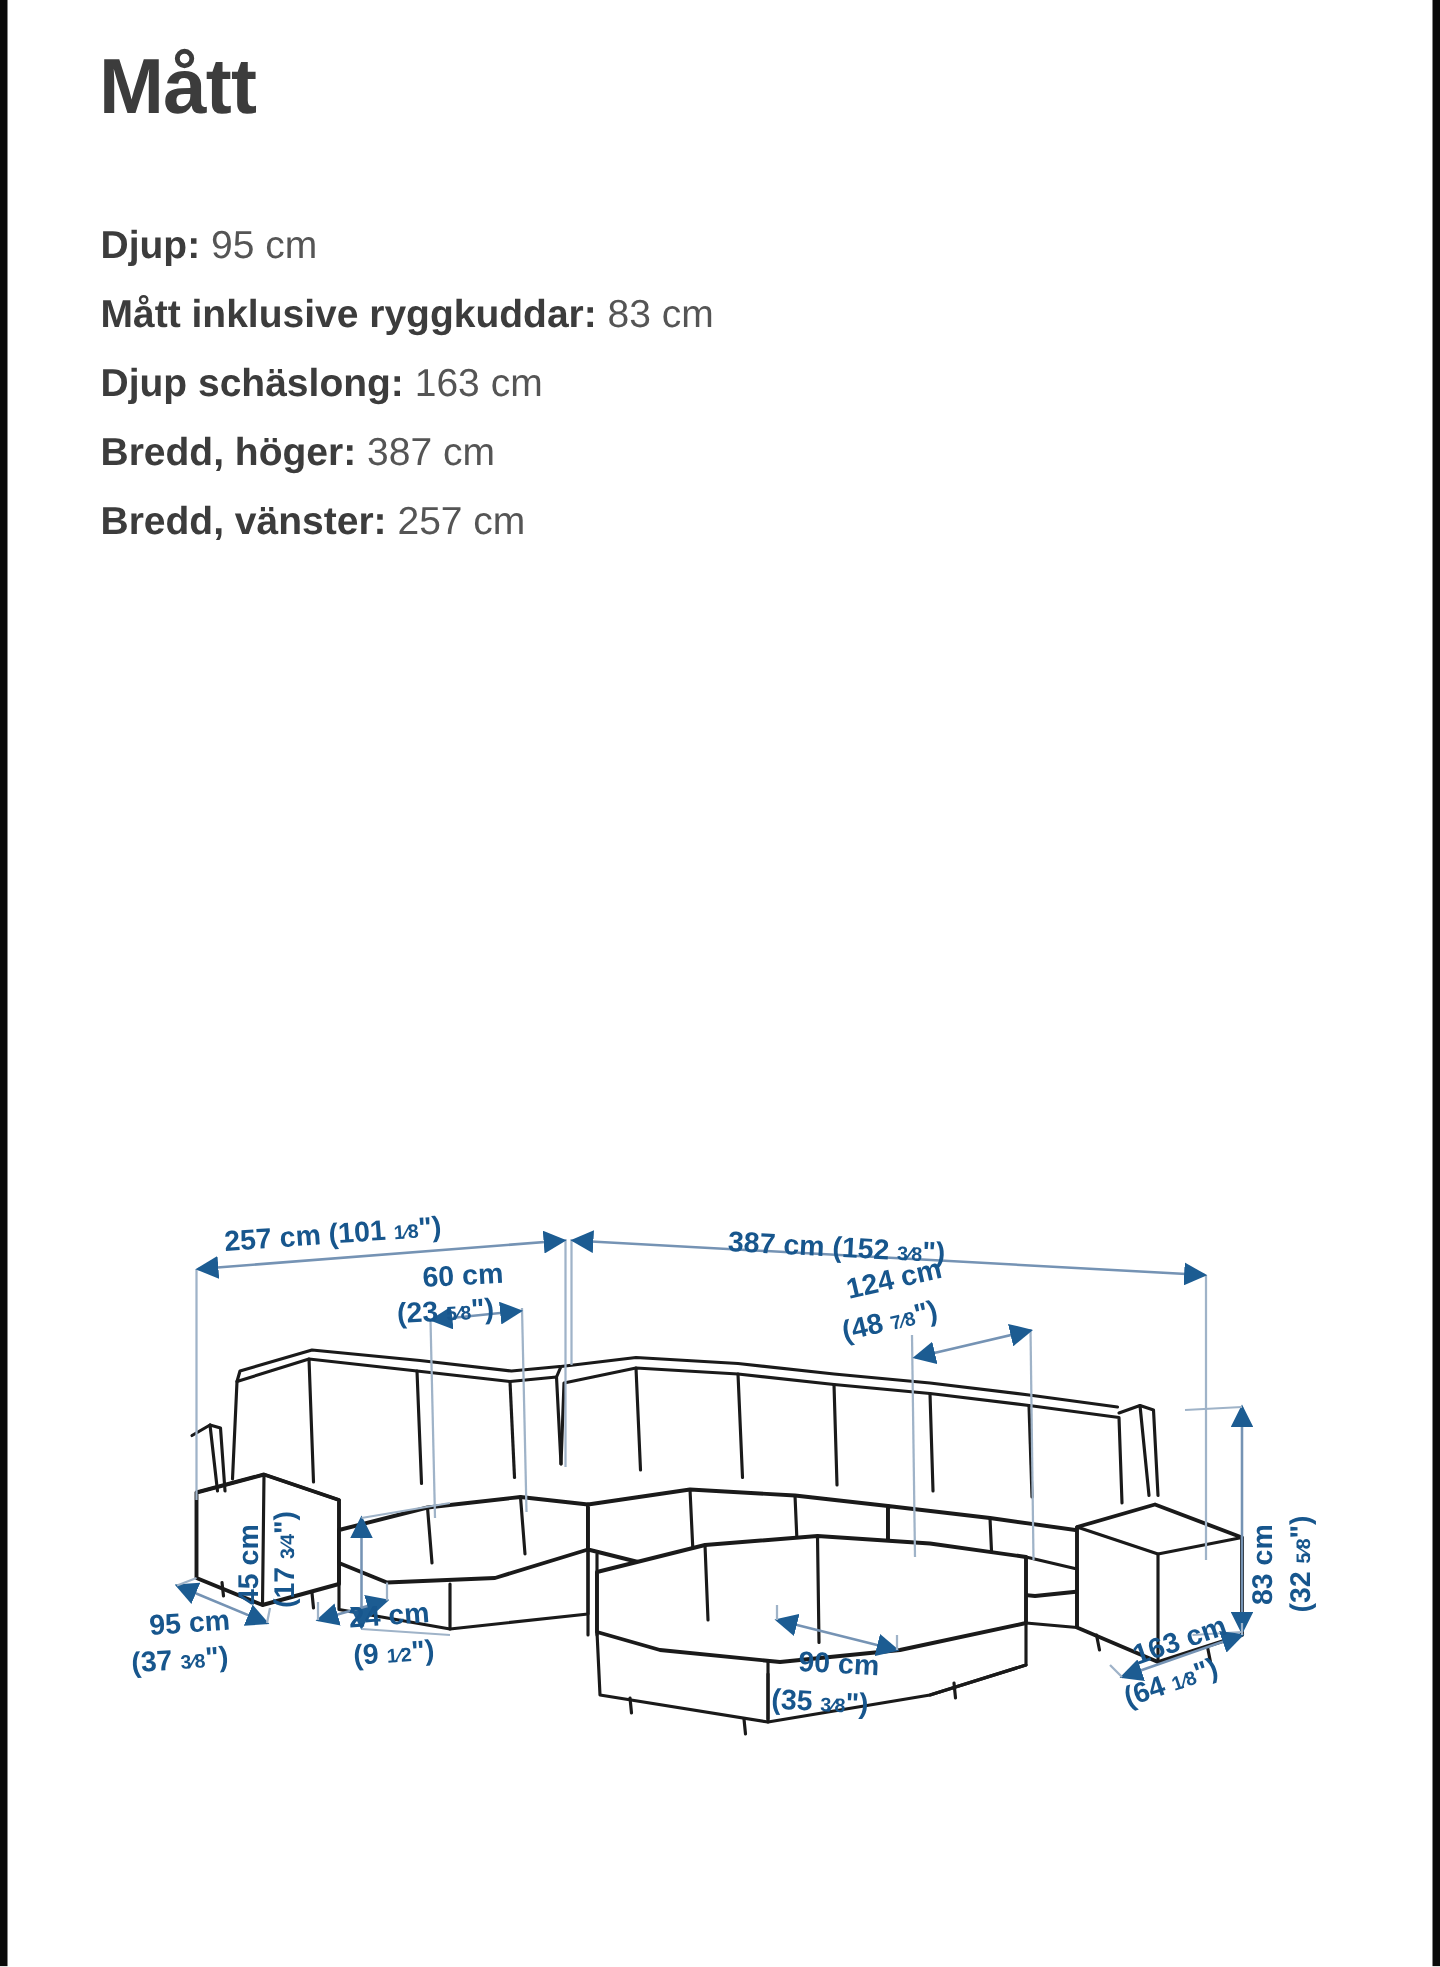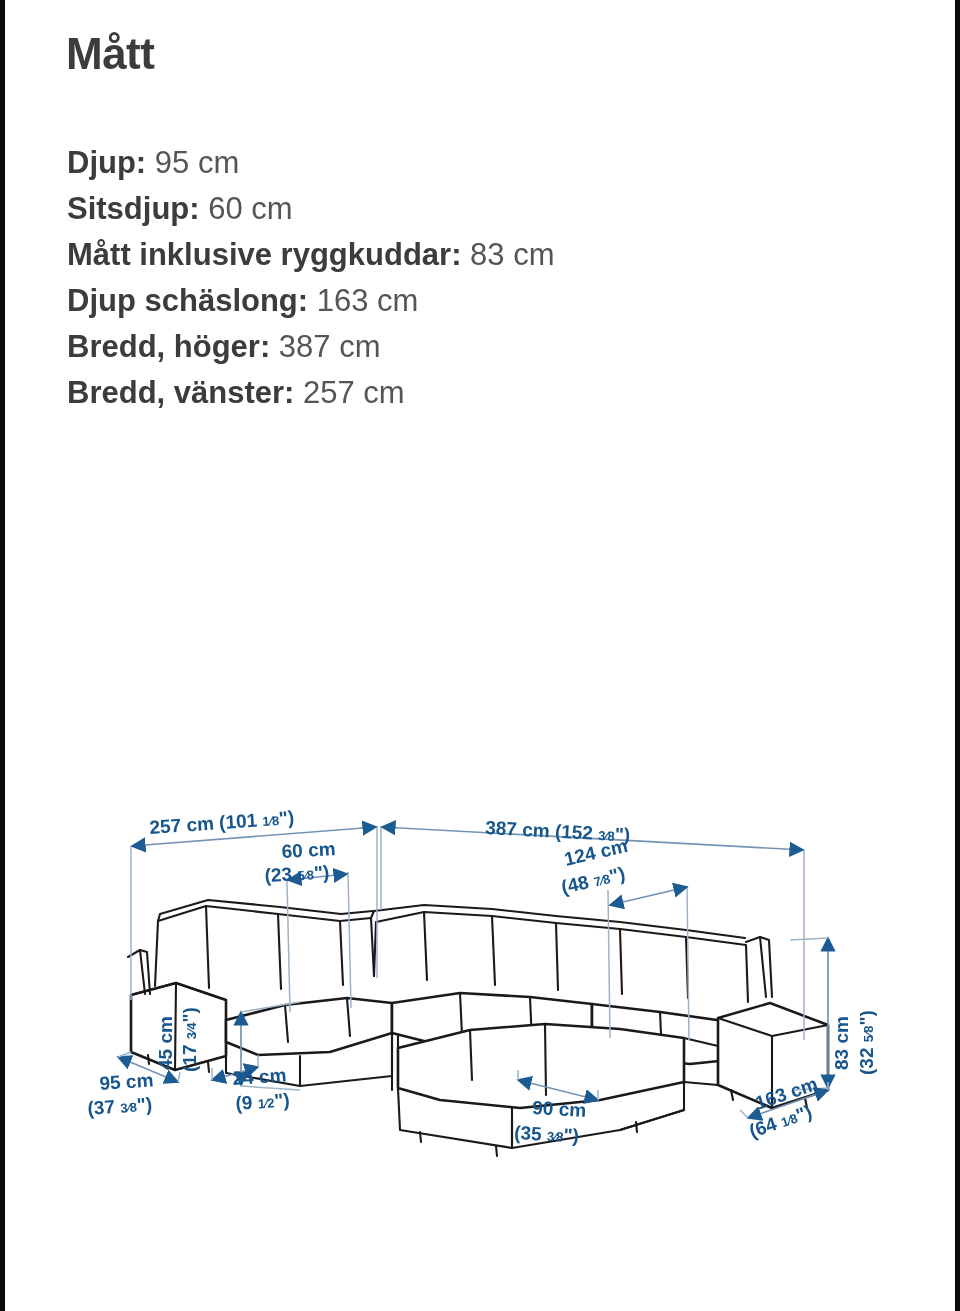--- a/index.html
+++ b/index.html
@@ -28,36 +28,36 @@
     background: #0a0a0a;
   }
   .edge-strip.left  { left: 0; }
   .edge-strip.right { right: 0; }
 
   
   #heading {
     position: absolute;
     left: 66px;
     top: 30px;
-    font-size: 44px;
+    font-size: 52px;
     font-weight: bold;
     color: #3c3c3c;
     letter-spacing: -0.5px;
     line-height: 1.1;
   }
 
   
   #spec-list {
     position: absolute;
     left: 67px;
     top: 140px;
     width: 700px;
   }
   .spec-row {
-    font-size: 31px;
+    font-size: 26px;
     line-height: 46px;
     color: #4a4a4a;
     white-space: nowrap;
   }
   .spec-label {
     font-weight: bold;
     color: #3c3c3c;
   }
   .spec-value {
     font-weight: normal;
@@ -115,24 +115,20 @@
 
   <div class="edge-strip left"></div>
   <div class="edge-strip right"></div>
 
   <div id="heading">Mått</div>
 
   <div id="spec-list">
     <div class="spec-row">
       <span class="spec-label">Djup:</span>
       <span class="spec-value">95 cm</span>
-    </div>
-    <div class="spec-row">
-      <span class="spec-label">Sitsdjup:</span>
-      <span class="spec-value">60 cm</span>
     </div>
     <div class="spec-row">
       <span class="spec-label">Mått inklusive ryggkuddar:</span>
       <span class="spec-value">83 cm</span>
     </div>
     <div class="spec-row">
       <span class="spec-label">Djup schäslong:</span>
       <span class="spec-value">163 cm</span>
     </div>
     <div class="spec-row">

